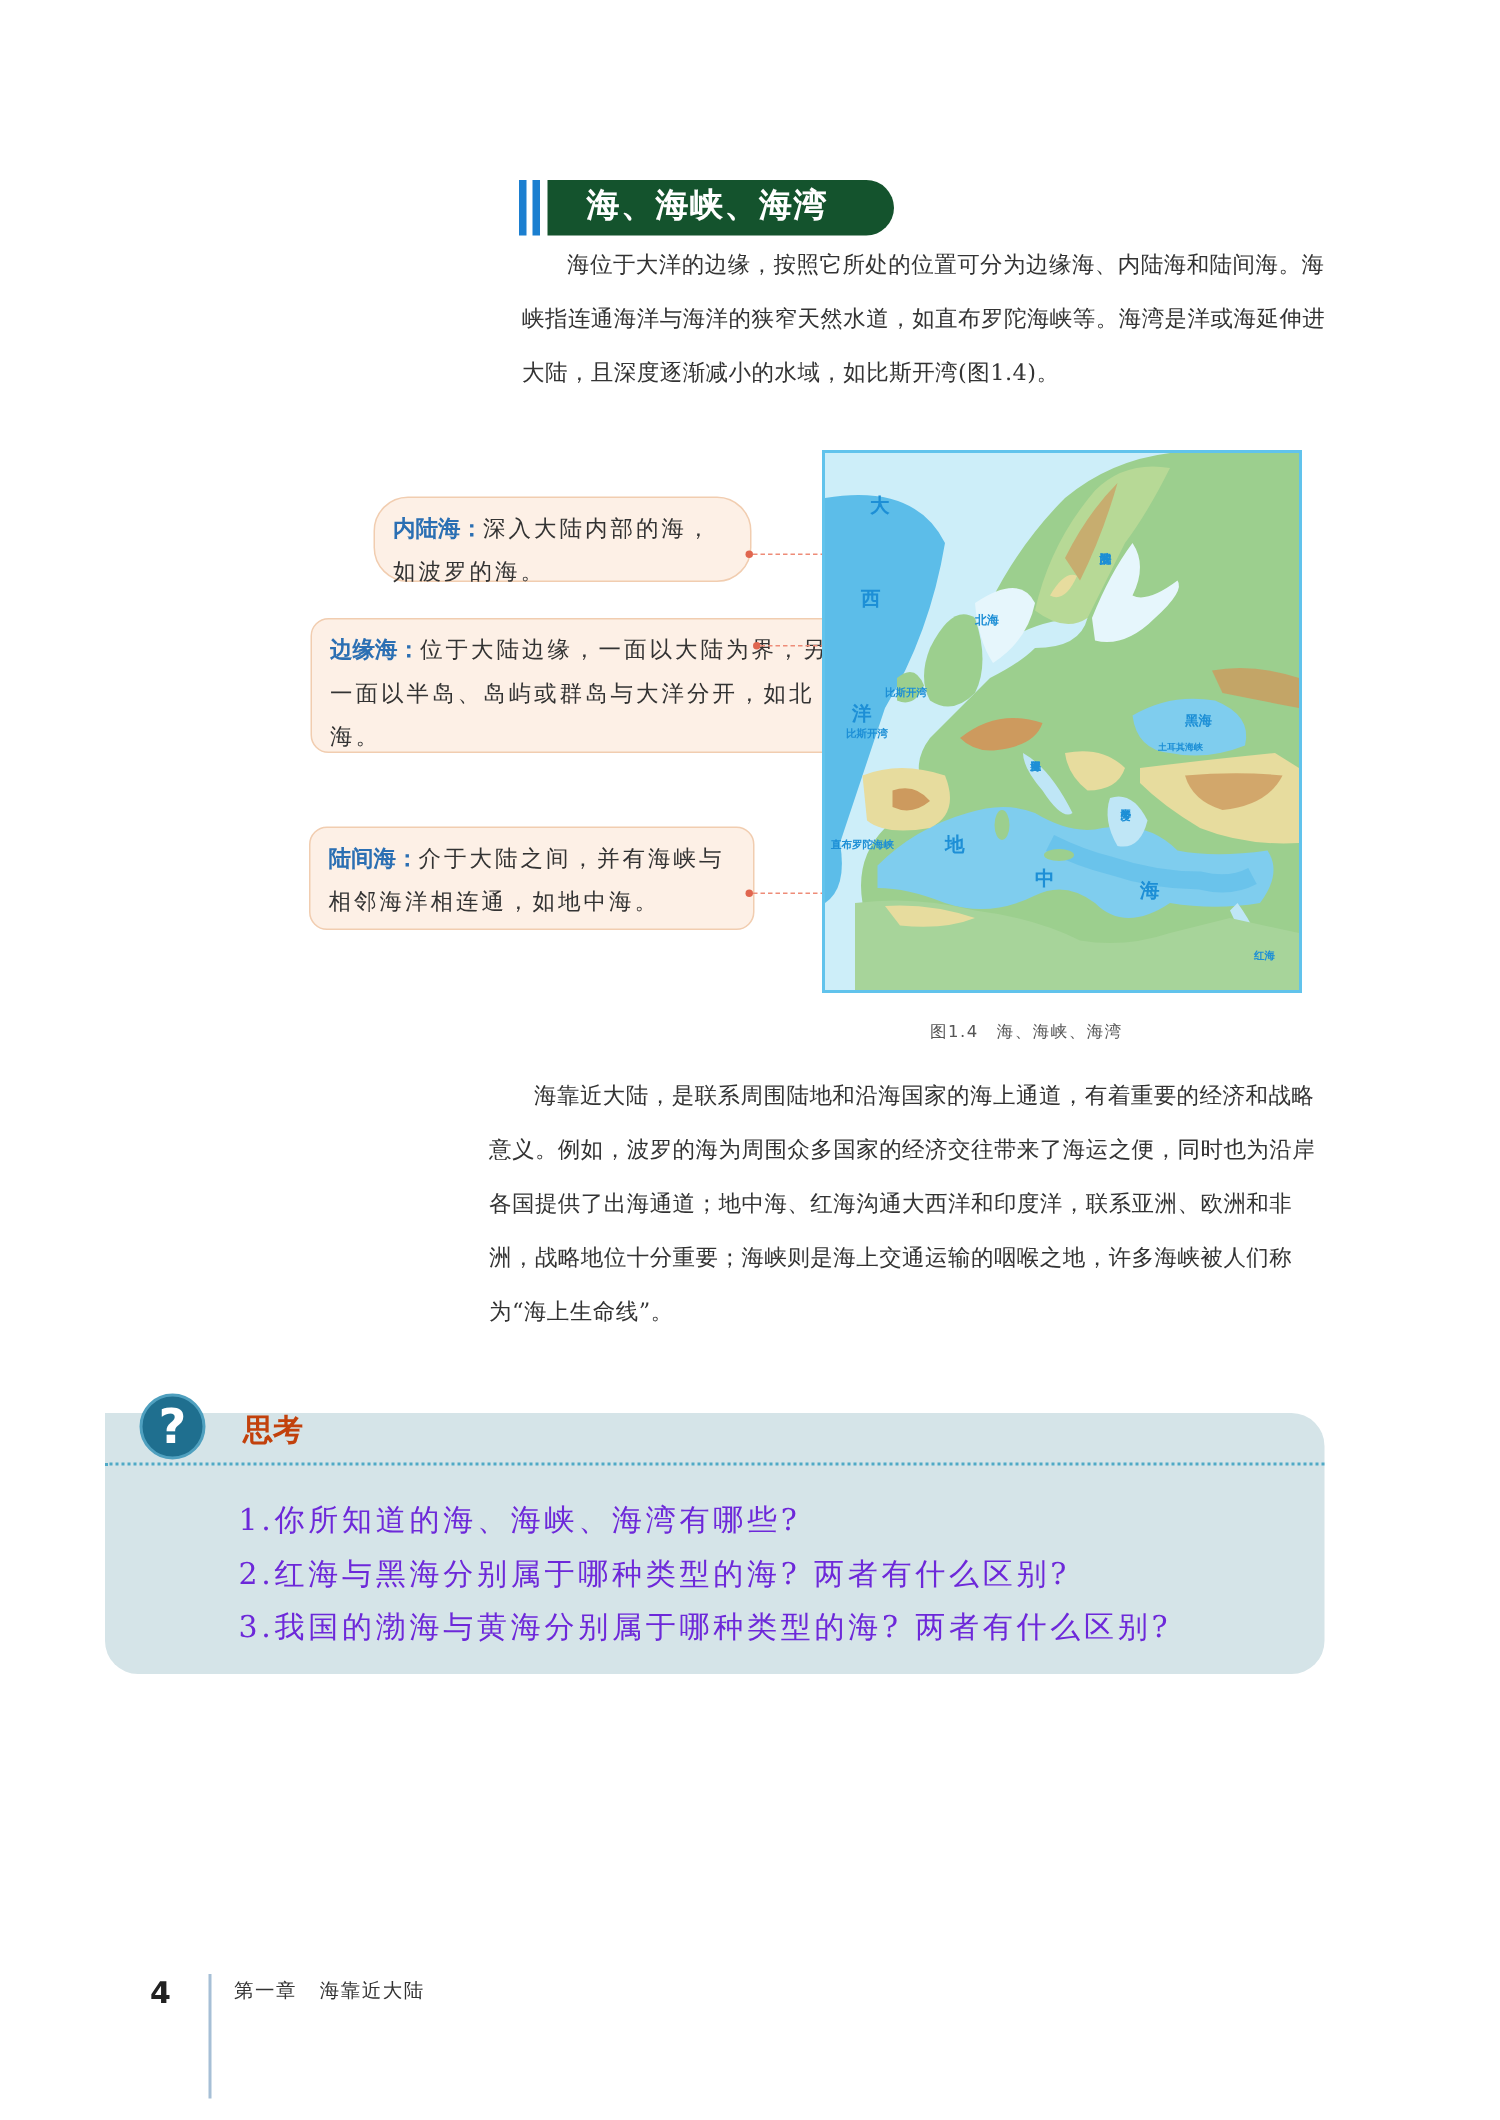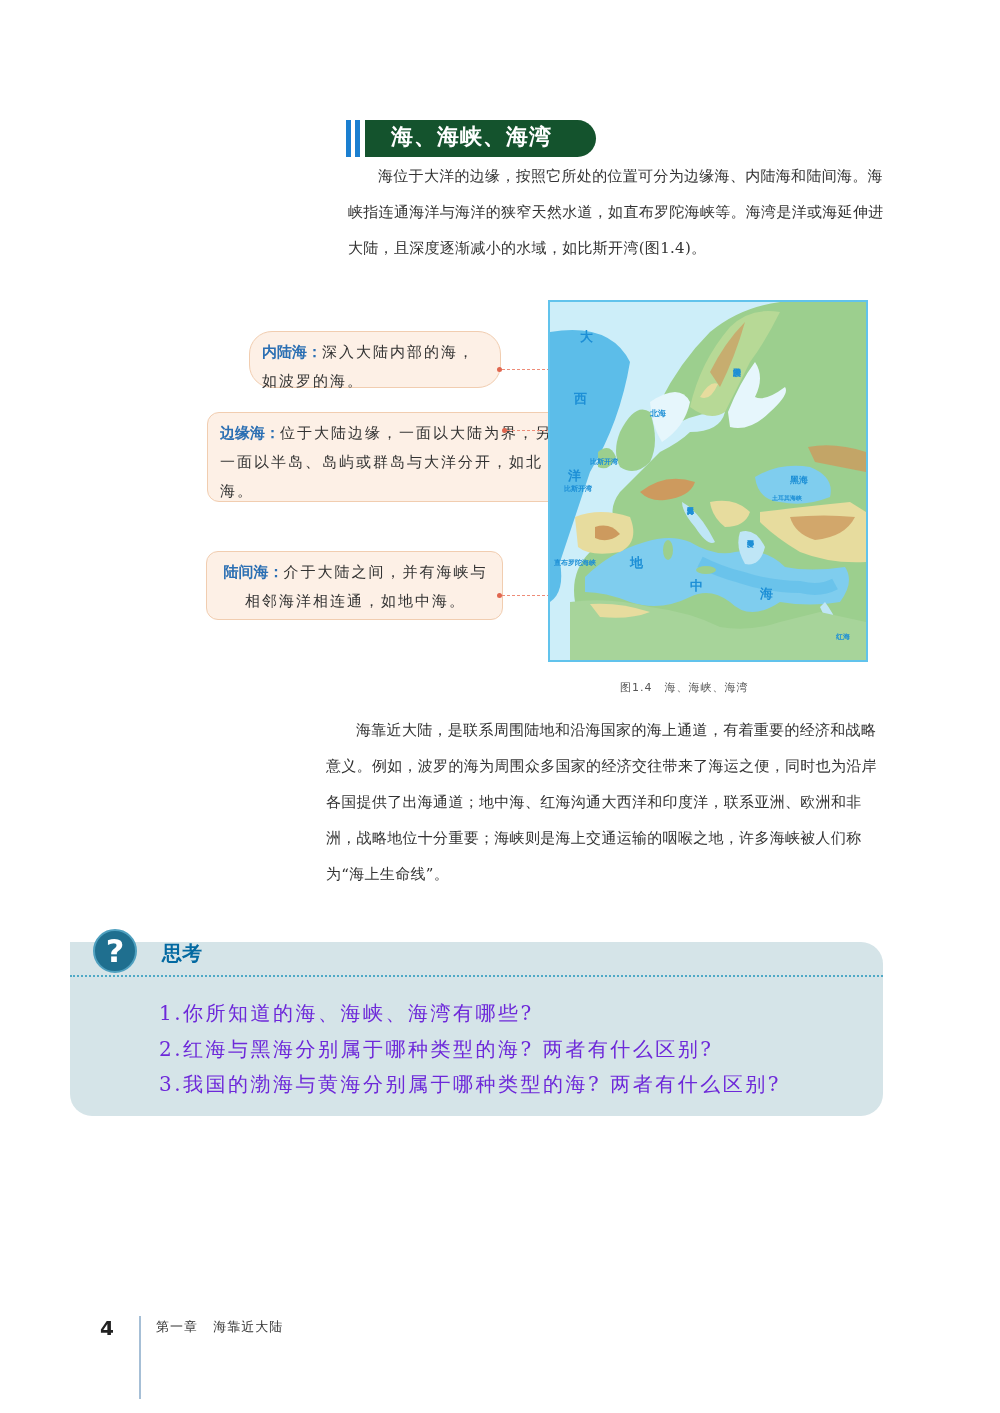--- a/index.html
+++ b/index.html
@@ -21,37 +21,37 @@
   .intro{left:348px;top:158px;width:540px;}
   .body2{left:326px;top:712px;width:560px;}
 
   
   .callout{background:#fdf0e6;border:1.5px solid #f1cdb0;border-radius:12px;
            font-size:15px;line-height:29px;color:#333;box-sizing:border-box;padding:6px 10px 6px 12px;
            letter-spacing:2px;}
   .callout .term{color:#2b6fb3;font-weight:bold;font-family:"DejaVu Sans",sans-serif;letter-spacing:0;}
   .c1{left:249px;top:331px;width:252px;height:57px;border-radius:23px;}
   .c2{left:207px;top:412px;width:357px;height:90px;}
-  .c3{left:206px;top:551px;width:297px;height:69px;text-align:center;}
+  .c3{left:206px;top:551px;width:297px;height:69px;}
   .leader{height:0;border-top:1.5px dashed #ee8c78;}
   .dot{width:5px;height:5px;border-radius:50%;background:#e0664f;}
 
   
   .map{left:548px;top:300px;width:320px;height:362px;border:2px solid #61c3ec;box-sizing:border-box;overflow:hidden;background:#cdeef9;}
   .map svg{display:block;}
   .map-label{position:absolute;font-family:"DejaVu Sans",sans-serif;color:#1d8fd6;font-weight:bold;}
 
   .caption{left:620px;top:680px;font-size:11px;color:#555;font-family:"DejaVu Sans",sans-serif;letter-spacing:1px;}
 
   
   .think{left:70px;top:942px;width:813px;height:174px;background:#d5e4e8;border-radius:0 22px 22px 22px;}
   .think-icon{left:93px;top:929px;width:44px;height:44px;border-radius:50%;background:#1f6f8f;
               border:2px solid #4fa0bf;box-sizing:border-box;color:#fff;font-family:"DejaVu Sans",sans-serif;
               font-weight:bold;font-size:32px;line-height:40px;text-align:center;}
-  .think-title{left:162px;top:940px;font-family:"DejaVu Sans",sans-serif;font-weight:bold;font-size:20px;color:#0369a1;}
+  .think-title{left:162px;top:940px;font-family:"DejaVu Sans",sans-serif;font-weight:bold;font-size:20px;color:#c2410c;}
   .think-dots{left:70px;top:975px;width:813px;height:0;border-top:2.5px dotted #4fa9c6;}
   .q{font-size:20px;color:#6d28d9;letter-spacing:2.5px;}
   .q1{left:159px;top:1000px;}
   .q2{left:159px;top:1036px;}
   .q3{left:159px;top:1071px;}
 
   
   .page-num{left:100px;top:1316px;font-family:"DejaVu Sans",sans-serif;font-weight:bold;font-size:20px;color:#222;}
   .footer-rule{left:139px;top:1316px;width:2px;height:83px;background:#a6bfd6;}
   .footer-chapter{left:156px;top:1318px;font-family:"DejaVu Sans",sans-serif;font-size:13px;color:#333;letter-spacing:1px;word-spacing:10px;}

